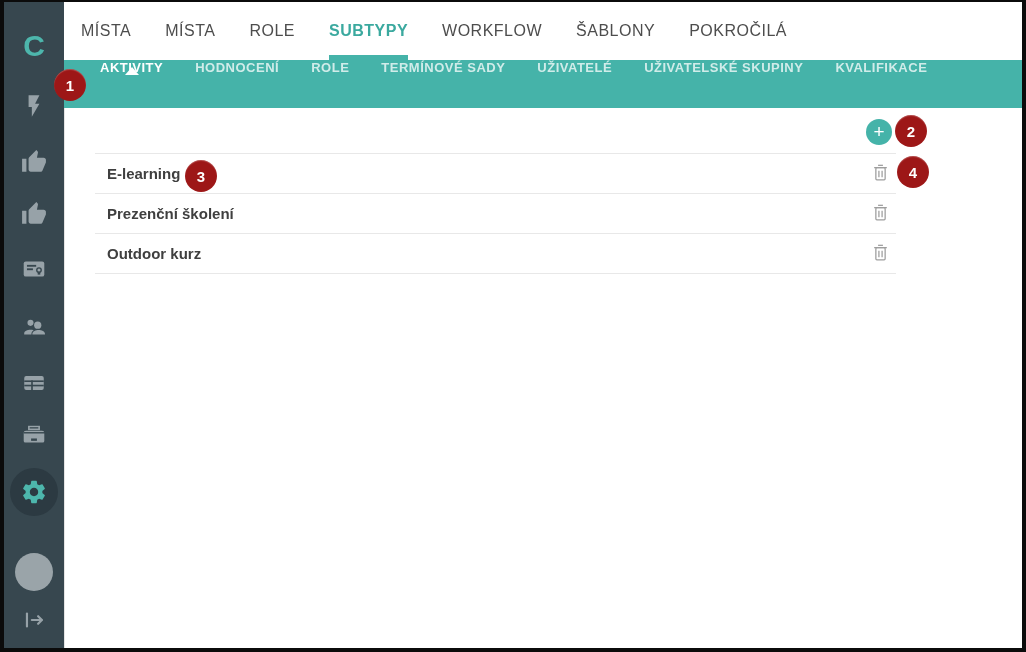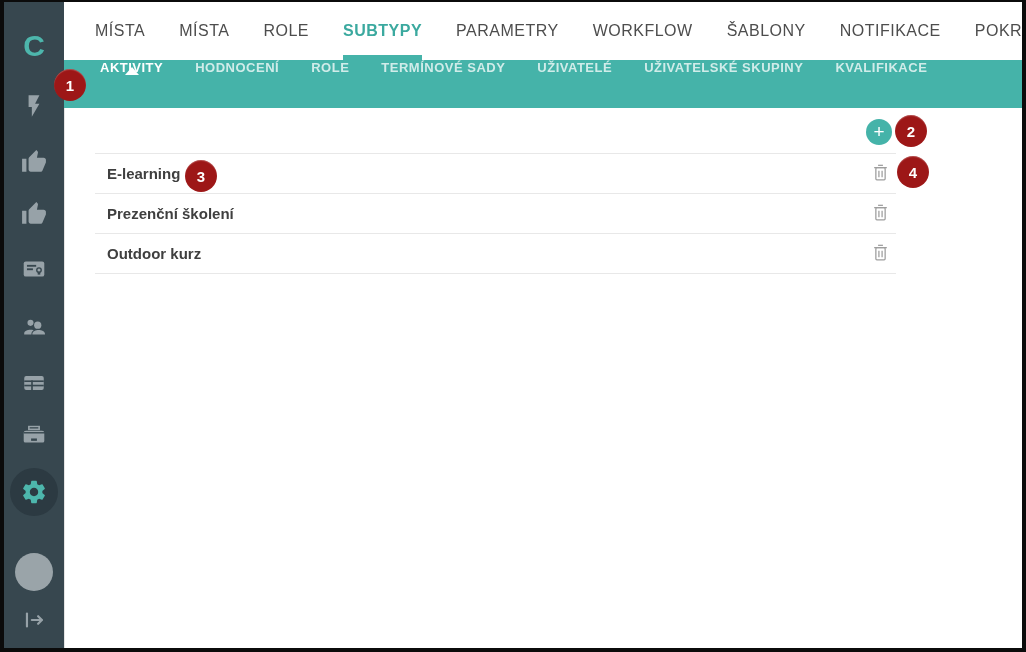--- a/index.html
+++ b/index.html
@@ -33,21 +33,21 @@
     width:48px; height:48px; border-radius:50%;
     background:#2C3A42; display:flex; align-items:center; justify-content:center;
   }
   .avatar-circle {
     width:38px; height:38px; border-radius:50%; background:#9AA4A9;
   }
 
   
   .topnav {
     position:absolute; left:60px; top:0; width:958px; height:58px;
-    background:#ffffff; display:flex; align-items:stretch; padding-left:14px;
+    background:#ffffff; display:flex; align-items:stretch; 
   }
   .nav-item {
     position:relative; display:flex; align-items:center;
     padding:0 17px; cursor:pointer;
     font-size:16px; letter-spacing:0.5px; color:#4D4D4D; white-space:nowrap;
   }
   .nav-item.active { color:#3BA99F; font-weight:bold; }
   .nav-item.active .nav-indicator {
     position:absolute; left:17px; right:17px; bottom:0; height:5px;
     background:#45B3A9;
@@ -232,30 +232,24 @@
         <span>MÍSTA</span>
       </div>
     <div class="nav-item">
         <span>ROLE</span>
       </div>
     <div class="nav-item active">
         <span>SUBTYPY</span>
         <span class="nav-indicator"></span>
       </div>
     <div class="nav-item">
-        <span>PARAMETRY</span>
-      </div>
-    <div class="nav-item">
         <span>WORKFLOW</span>
       </div>
     <div class="nav-item">
         <span>ŠABLONY</span>
-      </div>
-    <div class="nav-item">
-        <span>NOTIFIKACE</span>
       </div>
     <div class="nav-item">
         <span>POKROČILÁ</span>
       </div>
   </header>
 
   <nav class="subnav">
     <div class="subnav-item active">
         <span>AKTIVITY</span>
         <span class="caret"></span>

